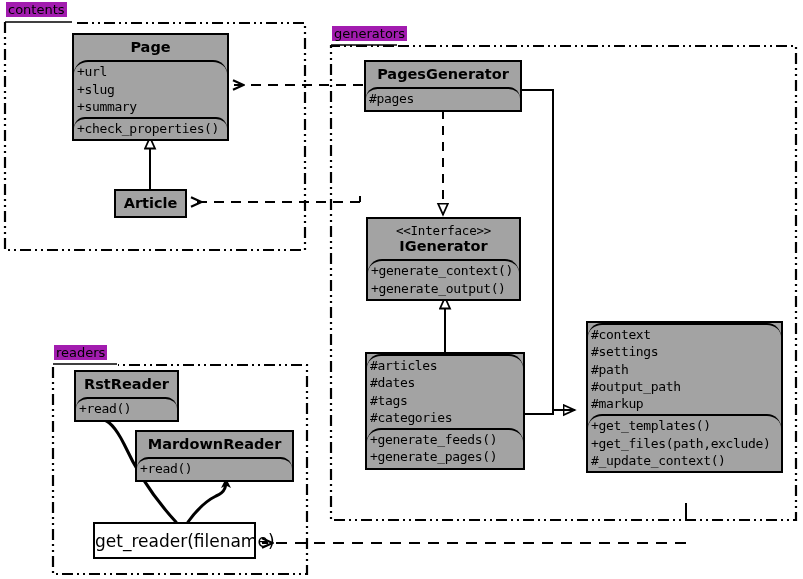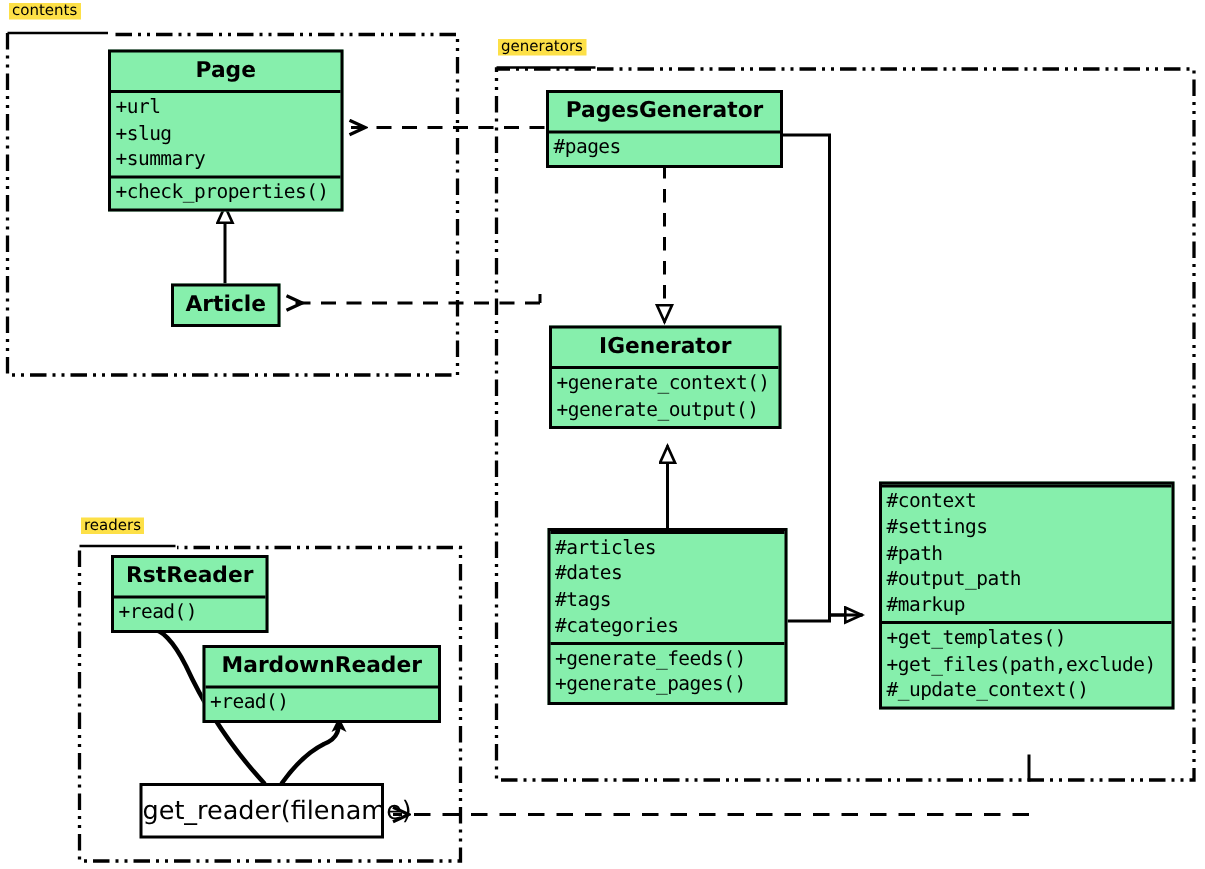--- a/index.html
+++ b/index.html
@@ -10,21 +10,21 @@
     position:relative;overflow:hidden;
   }
   #canvas{position:absolute;left:0;top:0;width:803px;height:579px;}
   svg{position:absolute;left:0;top:0;width:803px;height:579px;}
 
   
   .uml-class{
     position:absolute;
     box-sizing:border-box;
     border:2px solid #000;
-    background:#86efac;
+    background:#a3a3a3;
     z-index:5;
   }
   .uml-name{
     font-weight:bold;
     font-size:14.5px;
     text-align:center;
     padding:4px 6px 5px 6px;
     line-height:1.12;
     color:#000;
   }
@@ -38,39 +38,40 @@
   }
   .uml-compartment{
     border-top:2px solid #000;
     font-family:"DejaVu Sans Mono", monospace;
     font-size:13px;
     line-height:17.3px;
     padding:1px 0 2px 3px;
     color:#000;
     white-space:nowrap;
     letter-spacing:-0.35px;
+    border-radius:14px;
   }
   .uml-compartment div{height:17.3px;}
   .func-box{
     position:absolute;
     box-sizing:border-box;
     border:2px solid #000;
     background:#fff;
     z-index:5;
     display:flex;align-items:center;justify-content:flex-start;
     font-size:17px;
     color:#000;
   }
 
   
   .pkg-label{
     position:absolute;
-    font-size:10px;
-    color:#000;
-    background:#fde047;
+    font-size:13px;
+    color:#000;
+    background:#a21caf;
     z-index:6;
     padding:0 2px;
     white-space:nowrap;
   }
 </style>
 </head>
 <body>
 
 <div id="canvas">
 
@@ -163,20 +164,21 @@
 
   <div class="uml-class" style="left:364px;top:60px;width:158px;">
     <div class="uml-name">PagesGenerator</div>
     <div class="uml-compartment">
       <div>#pages</div>
     </div>
   </div>
 
   <div class="uml-class" style="left:366px;top:217px;width:155px;">
     <div class="uml-name">
+      <span class="uml-stereotype">&lt;&lt;Interface&gt;&gt;</span>
       <span>IGenerator</span>
     </div>
     <div class="uml-compartment">
       <div>+generate_context()</div>
       <div>+generate_output()</div>
     </div>
   </div>
 
   <div class="uml-class" style="left:365px;top:352px;width:160px;">
     <div class="uml-compartment">

